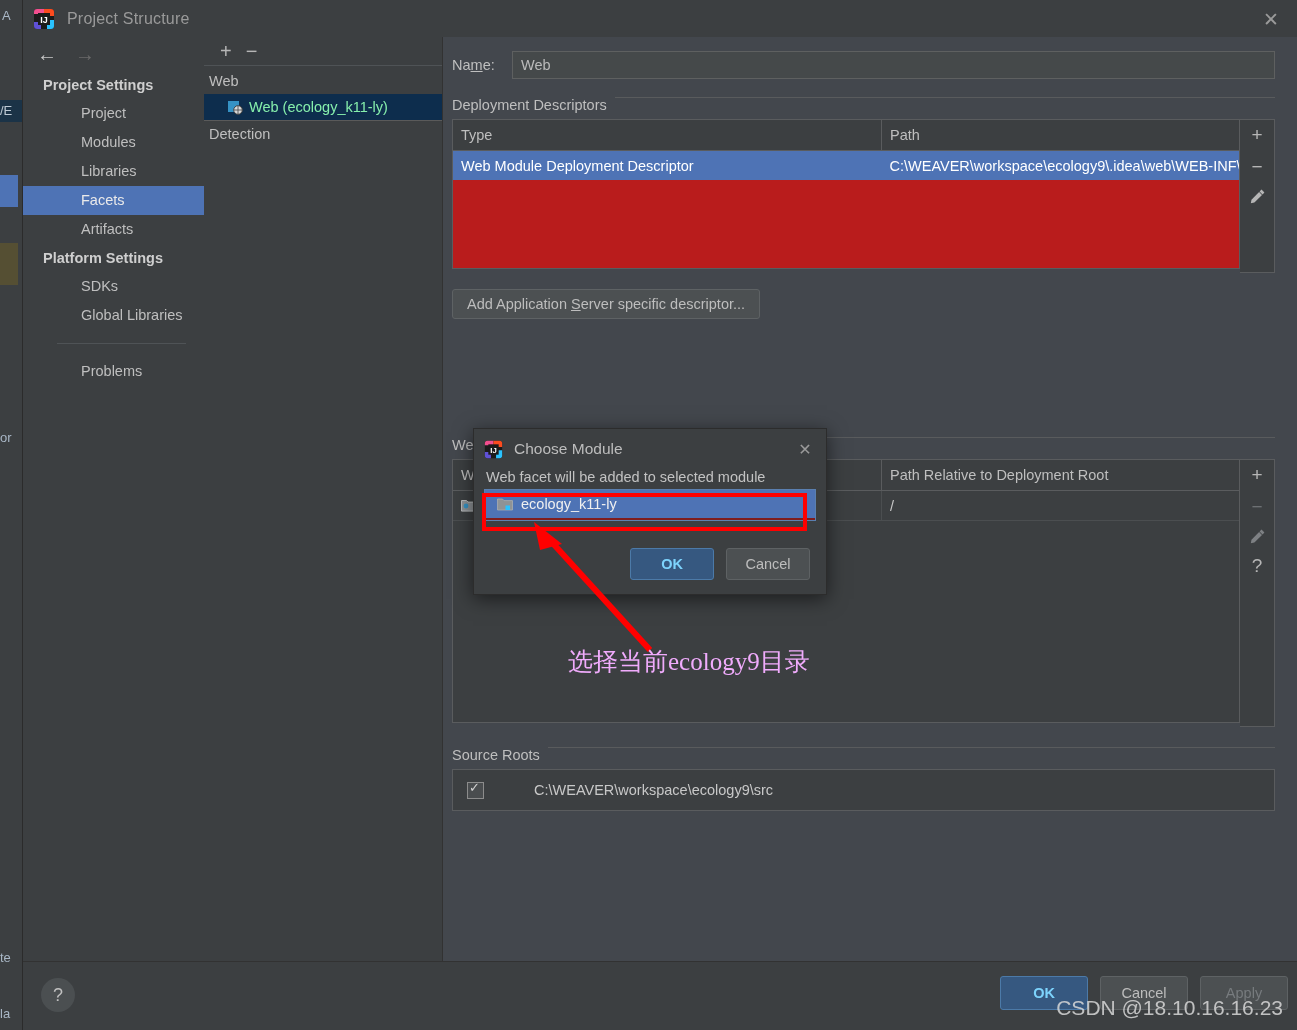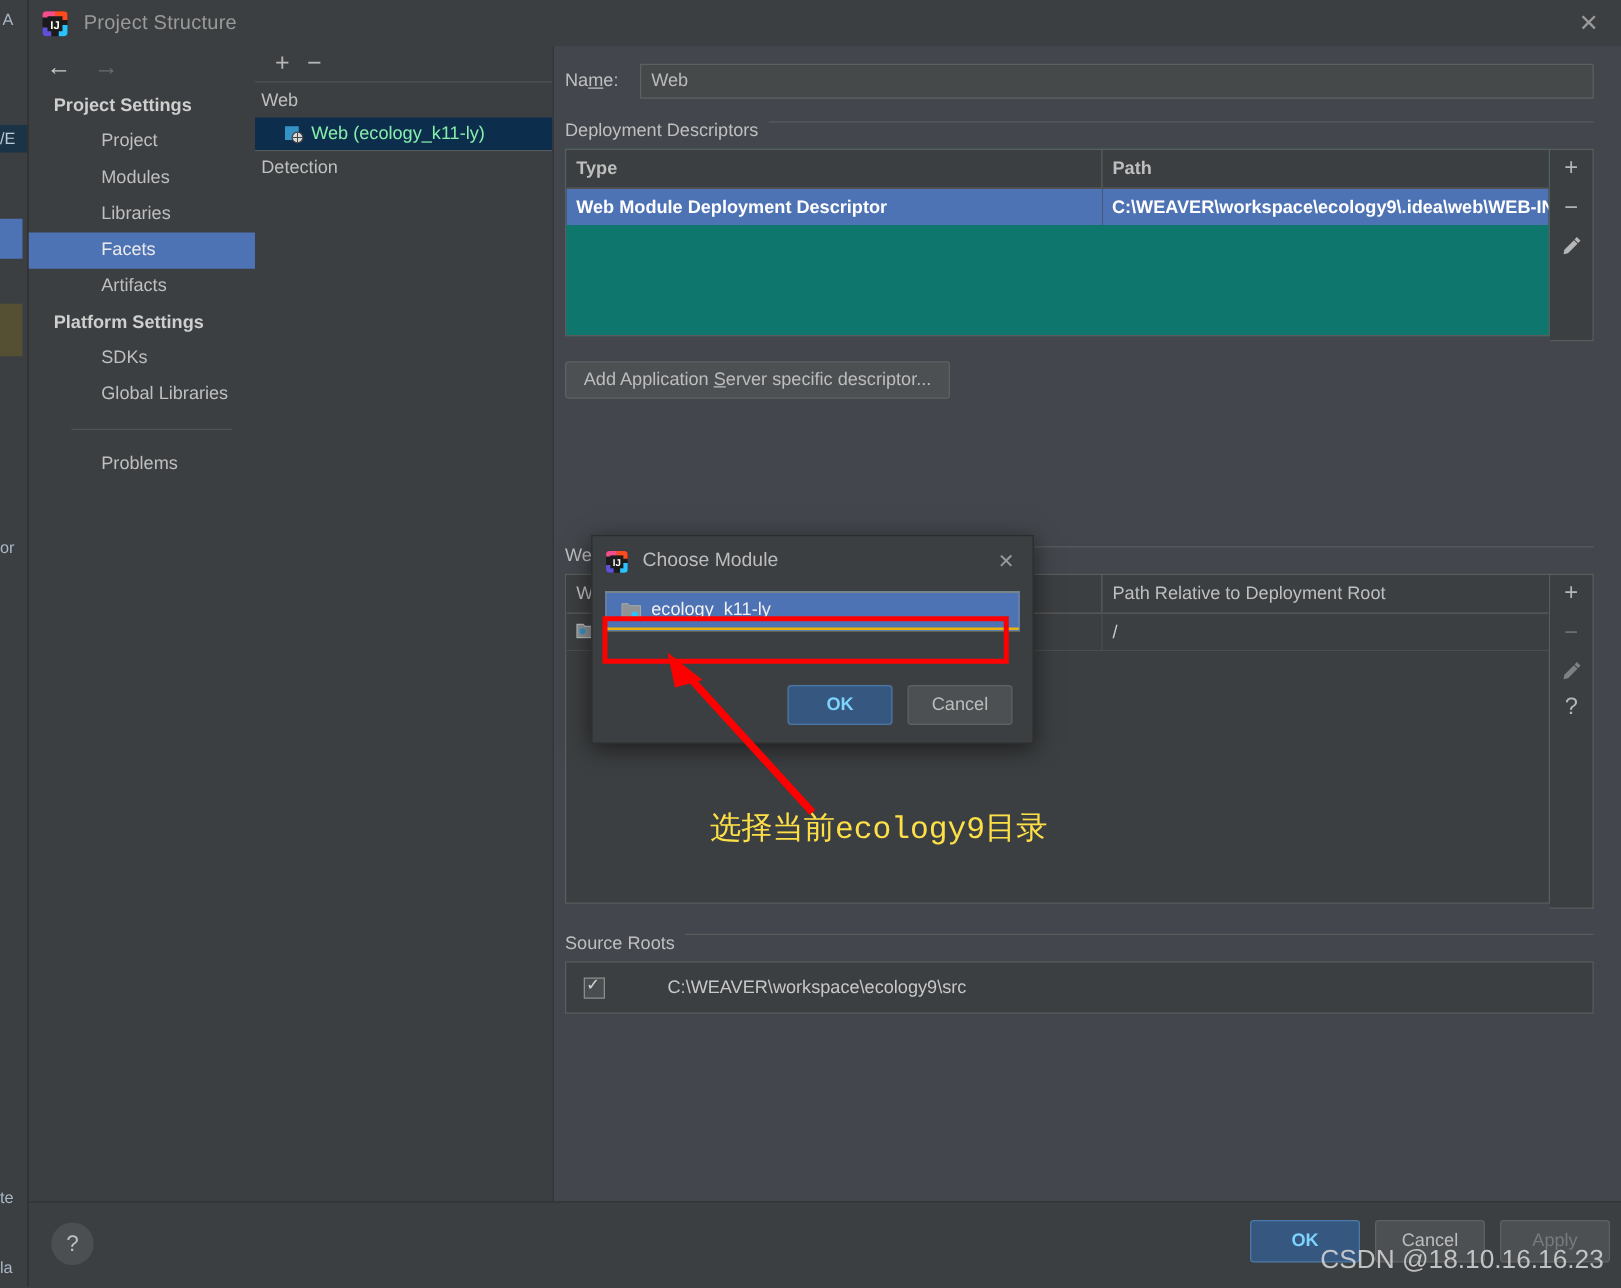--- a/index.html
+++ b/index.html
@@ -194,42 +194,42 @@
   .modal-title .mt-text { margin-left: 11px; font-size: 15.5px; color: #bdbdbd; }
   .modal-close {
     position: absolute; right: 8px; top: 8px; width: 26px; height: 24px;
     display: flex; align-items: center; justify-content: center;
     color: #9a9a9a; font-size: 16px; cursor: default;
   }
   .modal-desc {
     padding: 0 12px; font-size: 14.5px; color: #c2c2c2; white-space: nowrap;
   }
   .module-list {
-    margin: 4px 10px 0 10px; border: 1px solid #5a7fb0; background: #eab308;
+    margin: 4px 10px 0 10px; border: 1px solid #5a7fb0; background: #7f1d1d;
     height: 30px;
   }
   .module-item {
     height: 28px; display: flex; align-items: center; padding-left: 12px;
     background: #4e73b5; color: #f0f0f0; font-size: 14.5px;
   }
   .module-folder-icon { width: 16px; height: 14px; position: relative; margin-right: 8px; flex: none; }
   .modal-buttons {
     position: absolute; right: 16px; bottom: 14px; display: flex; gap: 12px;
   }
   .modal-buttons .btn { min-width: 84px; text-align: center; padding: 7px 14px; }
 
   
   .red-box {
     position: absolute; left: 482px; top: 493px; width: 325px; height: 38px;
     border: 4px solid #ff0000; box-sizing: border-box; pointer-events: none;
   }
   .annot-text {
     position: absolute; left: 568px; top: 645px;
-    color: #fde047; font-size: 25px; white-space: nowrap;
-    font-family: Liberation Mono, monospace;
+    color: #f0abfc; font-size: 25px; white-space: nowrap;
+    font-family: Liberation Serif, serif;
   }
   svg.arrow-svg { position: absolute; left: 520px; top: 520px; pointer-events: none; }
 
   .watermark {
     position: absolute; right: 14px; bottom: 10px;
     font-size: 21px; color: #d8d8d8; opacity: .85;
     font-family: "Liberation Sans", sans-serif;
     white-space: nowrap;
   }
 </style>
@@ -320,21 +320,21 @@
         <input class="name-input" value="Web" style="">
       </div>
 
       <div class="section">
         <div class="section-head">
           <span class="section-title">Deployment Descriptors</span>
           <span class="section-rule"></span>
         </div>
 
         <div class="table-wrap">
-          <div style="flex:1; border:1px solid #5a5c5e; height:148px; background:#0f766e; overflow:hidden;font-weight:bold;">
+          <div style="flex:1; border:1px solid #5a5c5e; height:148px; background:#b91c1c; overflow:hidden;">
             <table class="table" style="border:none;">
               <tbody>
                   <tr class="hdr-row">
                 <td style="width:412px">Type</td>
                 <td>Path</td>
               </tr>
               <tr class="data-row sel">
                 <td>Web Module Deployment Descriptor</td>
                 <td>C:\WEAVER\workspace\ecology9\.idea\web\WEB-INF\w</td>
               </tr>
@@ -437,20 +437,21 @@
           <path d="M11 1 L18 1 Q21 1 21 4 L21 8 L11 8 Z" fill="#fc4b1e"></path>
           <path d="M1 14 L8 14 L8 21 L4 21 Q1 21 1 18 Z" fill="#5f51d6"></path>
           <path d="M14 12 L21 12 L21 18 Q21 21 18 21 L14 21 Z" fill="#2ac3ff"></path>
           <rect x="5" y="5" width="12" height="12" fill="#1b1b1b"></rect>
           <text x="11" y="15" font-size="9" font-family="Liberation Sans, sans-serif" fill="#ffffff" text-anchor="middle" font-weight="bold">IJ</text>
         </svg>
       </span>
       <span class="mt-text">Choose Module</span>
       <span class="modal-close">✕</span>
     </div>
+    <div class="modal-desc">Web facet will be added to selected module</div>
     <div class="module-list">
       <div class="module-item">
         <span class="module-folder-icon">
           <svg width="16" height="14" viewBox="0 0 16 14">
             <path d="M0.5 2 h5 l1.4 1.6 h8.6 v9.4 h-15 z" fill="#8f9396" stroke="#a9acae" stroke-width=".8"></path>
             <rect x="8.5" y="8.5" width="4.5" height="4.5" fill="#2ac3ff"></rect>
           </svg>
         </span>
         <span>ecology_k11-ly</span>
       </div>

